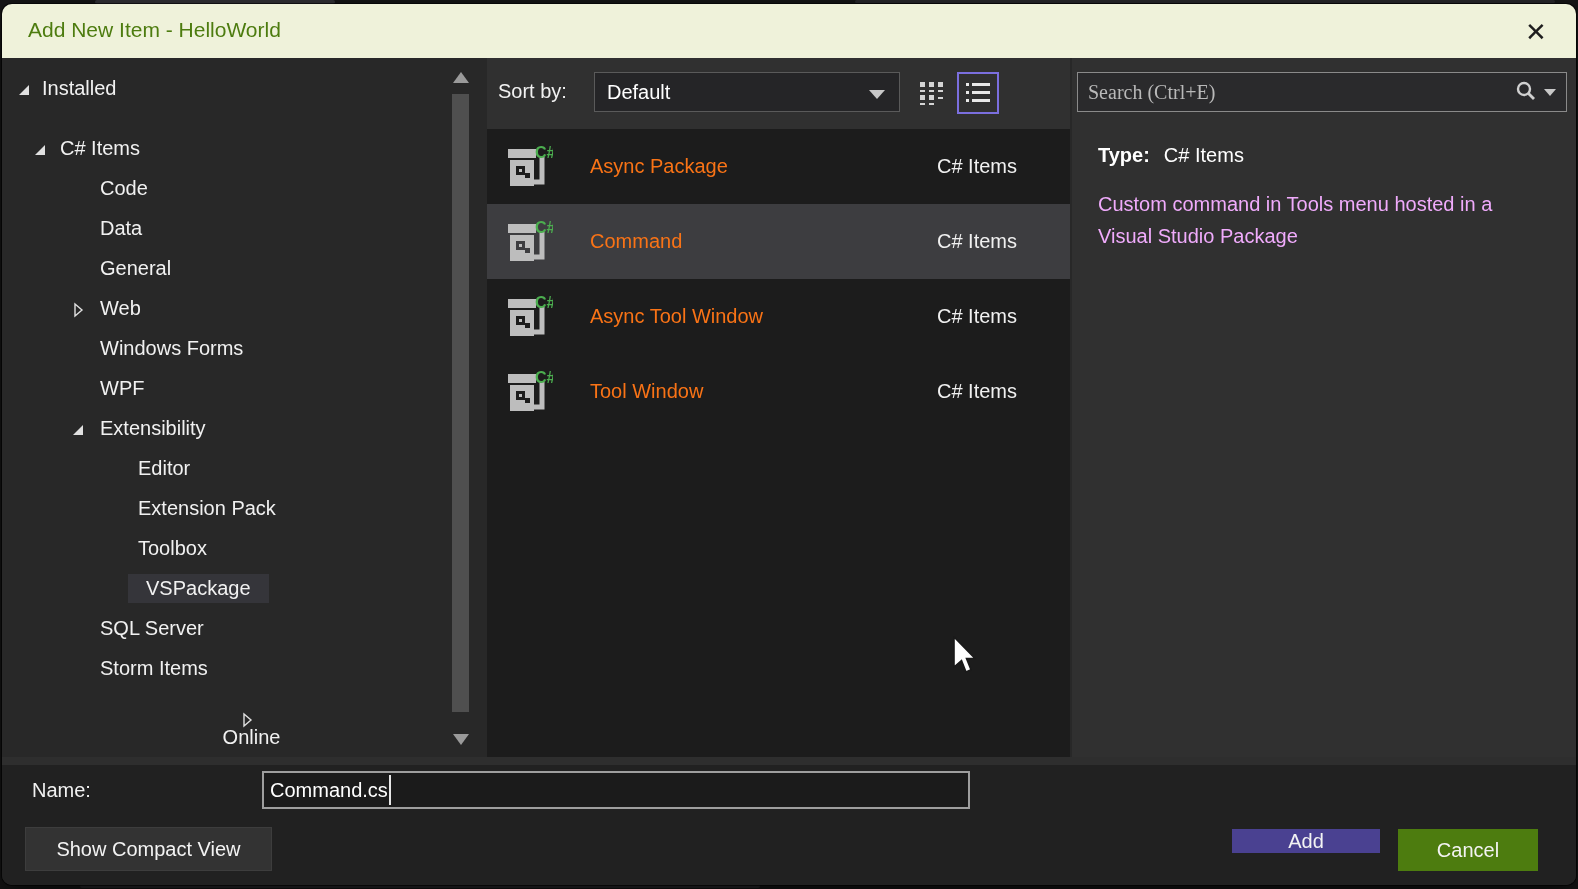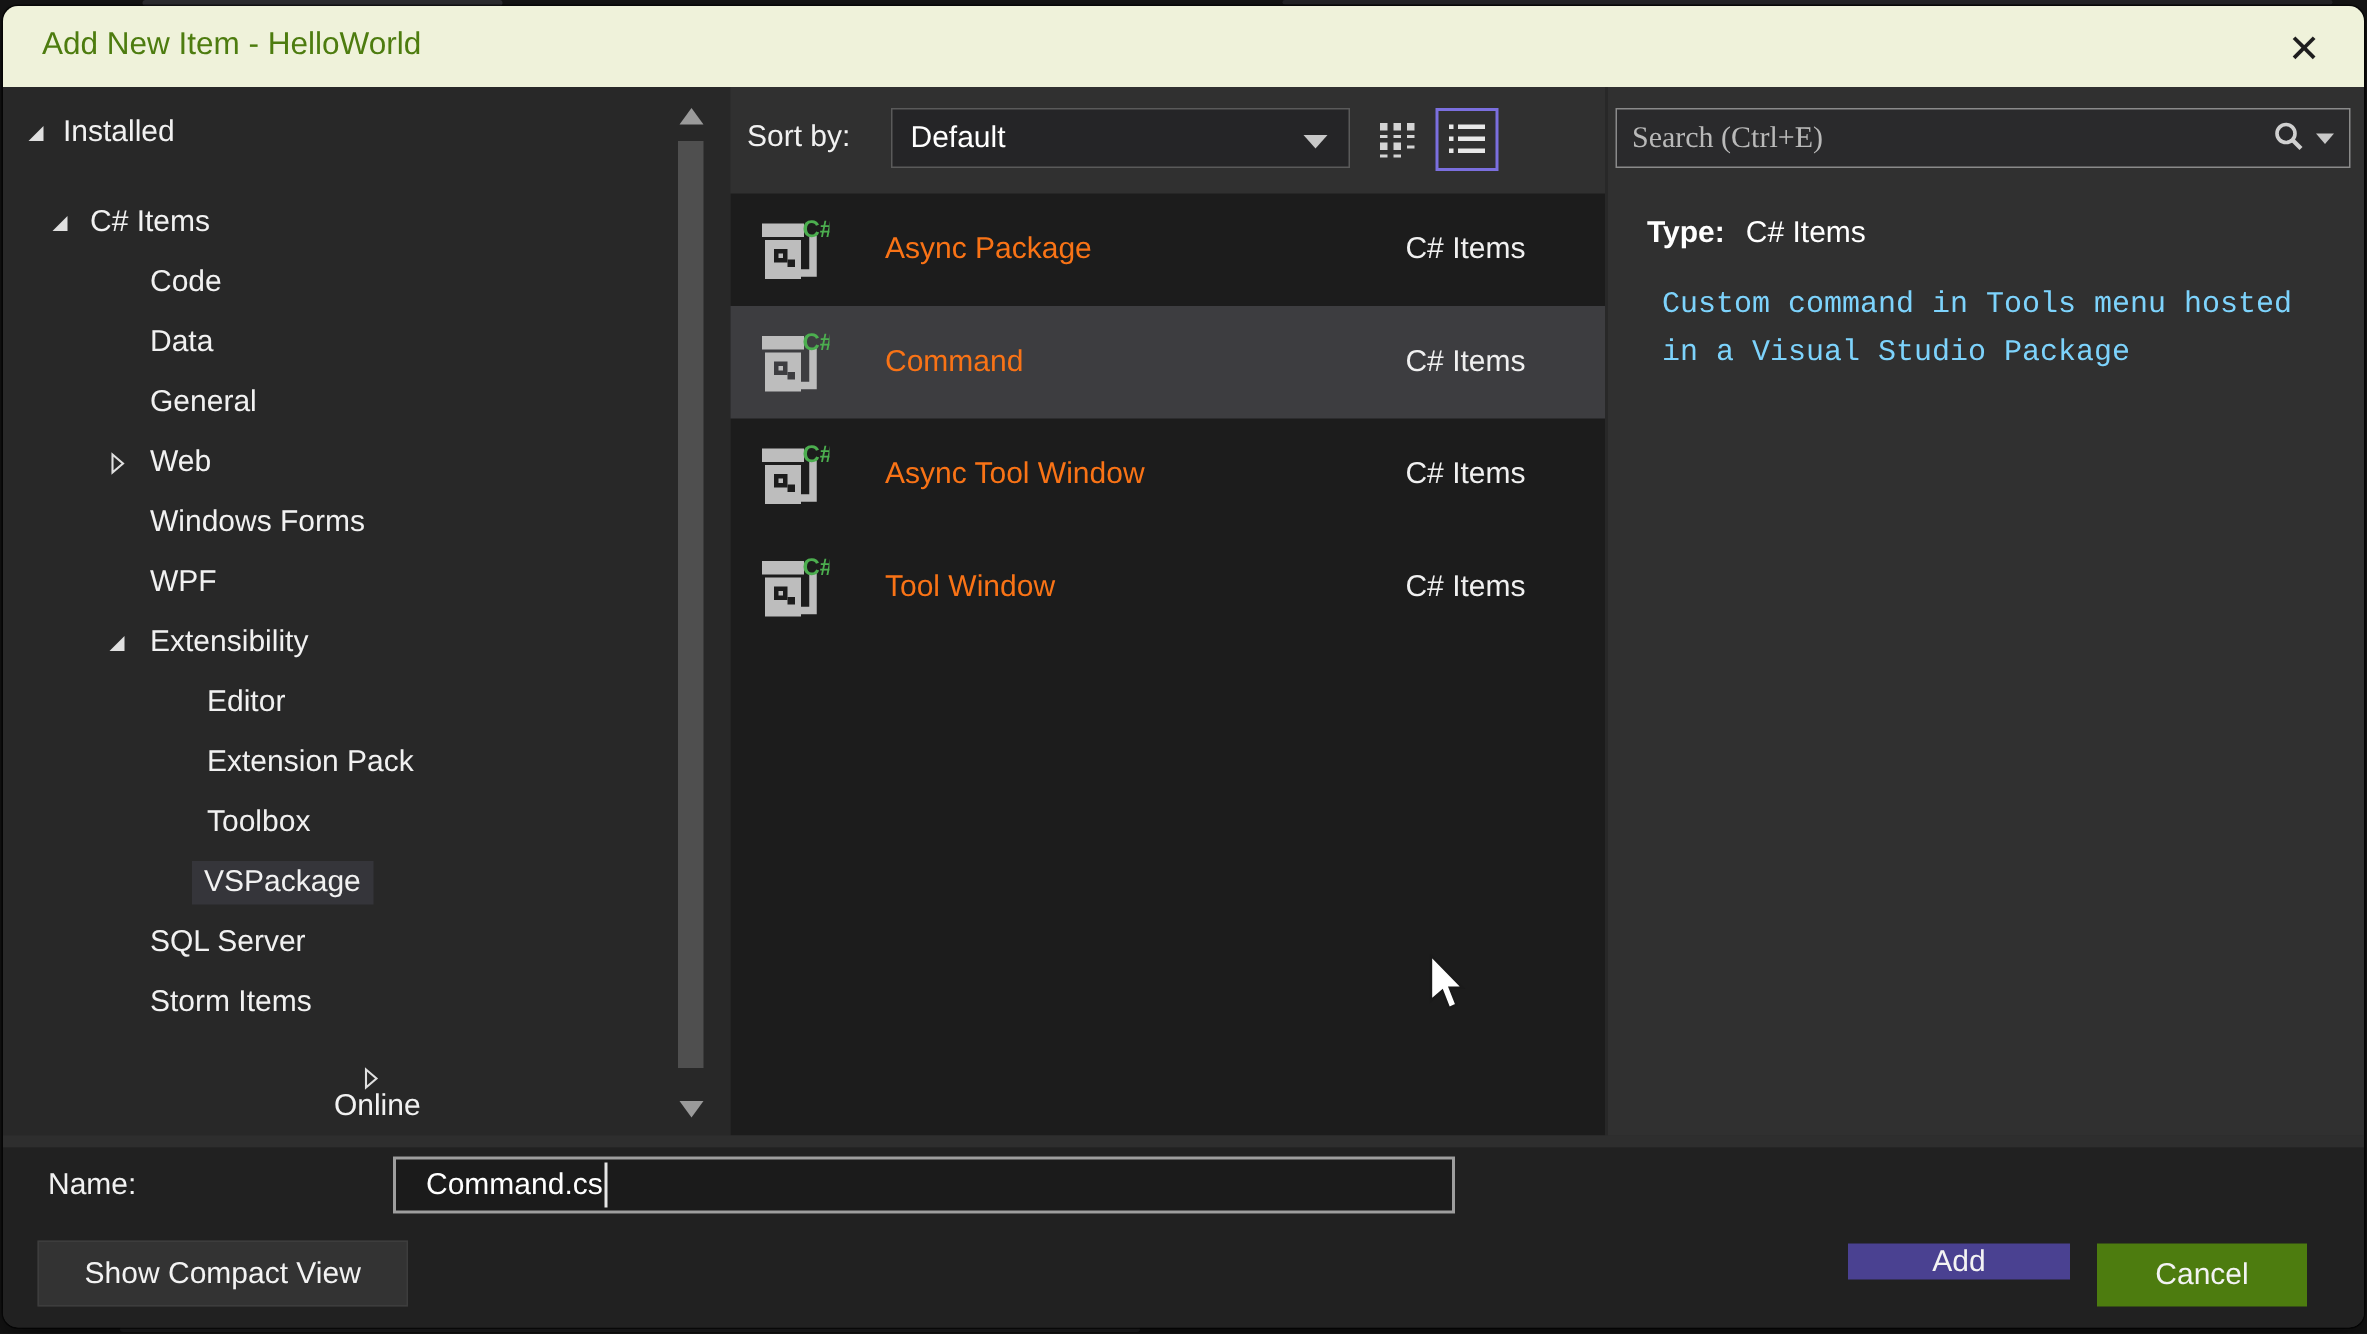--- a/index.html
+++ b/index.html
@@ -26,21 +26,21 @@
 
   
   .tree-panel { position:absolute; left:0; top:0; width:485px; bottom:0; background:#282828; padding-top:10px; }
   .tree-item { display:flex; align-items:center; height:40px; color:#f1f1f1; font-size:20px; cursor:default; }
   .tw { width:16px; height:16px; flex:0 0 16px; display:inline-block; }
   .lvl0 { padding-left:14px; } .lvl0 .tw { margin-right:10px; }
   .lvl1 { padding-left:30px; } .lvl1 .tw { margin-right:12px; }
   .lvl2 { padding-left:68px; } .lvl2 .tw { margin-right:14px; }
   .lvl3 { padding-left:106px; } .lvl3 .tw { margin-right:14px; }
   .gap-top { margin-top:20px; } .gap-top2 { margin-top:22px;flex-direction:column; }
-  .sel-label { background:#35353a; padding:3px 8px; margin-left:-10px; }
+  .sel-label { background:#35353a; padding:3px 18px; margin-left:-10px; }
 
   
   .tree-scroll { position:absolute; left:448px; top:12px; width:22px; height:677px; }
   .scroll-arrow { position:absolute; left:3px; width:0; height:0; }
   .arrow-up { top:2px; border-left:8px solid transparent; border-right:8px solid transparent; border-bottom:11px solid #9a9a9a; }
   .arrow-down { bottom:2px; border-left:8px solid transparent; border-right:8px solid transparent; border-top:11px solid #9a9a9a; }
   .scroll-thumb { position:absolute; left:2px; top:24px; width:17px; height:618px; background:#4f4f4f; }
 
   
   .center-panel { position:absolute; left:485px; top:0; width:583px; bottom:0; background:#303030; }
@@ -70,30 +70,30 @@
   .search-box { position:absolute; left:5px; top:14px; right:9px; height:40px;
                 background:#2a2a2c; border:1px solid #8a8a8a; display:flex; align-items:center; }
   .search-input { flex:1; background:transparent; border:none; outline:none;
                   color:#fdba74; font-size:20px; padding:0 10px; font-family:Liberation Serif, serif; }
   .search-input::placeholder { color:#b9b9b9; opacity:1; }
   .search-icons { display:flex; align-items:center; gap:6px; padding-right:10px; }
   .search-caret { width:0; height:0; border-left:6px solid transparent;
                   border-right:6px solid transparent; border-top:7px solid #c8c8c8; }
   .type-row { position:absolute; left:26px; top:86px; font-size:20px; color:#fff; }
   .type-label { font-weight:bold; margin-right:14px; }
-  .desc-text { position:absolute; left:36px; top:130px; width:445px;
-               font-size:20px; line-height:32px; color:#7dd3fc;font-family:Liberation Mono, monospace; }
+  .desc-text { position:absolute; left:26px; top:130px; width:445px;
+               font-size:20px; line-height:32px; color:#f0abfc; }
 
   
   .separator { position:absolute; left:0; top:753px; right:0; height:8px; background:#2e2e2e; }
   .footer { position:absolute; left:0; top:761px; right:0; bottom:0; background:#212121; }
   .name-label { position:absolute; left:30px; top:14px; font-size:20px; color:#f1f1f1; }
   .name-input { position:absolute; left:260px; top:6px; width:708px; height:38px;
                 background:#1b1b1b; border:2px solid #9e9e9e; display:flex; align-items:center;
-                padding-left:20px; font-size:20px; color:#fff; }
+                padding-left:6px; font-size:20px; color:#fff; }
   .text-caret { display:inline-block; width:2px; height:30px; background:#e6e6e6; margin-left:1px; }
   .btn { display:flex; align-items:center; justify-content:center; font-size:20px;
          color:#f3f3f3; cursor:default; }
   .compact-btn { position:absolute; left:23px; top:62px; width:247px; height:44px;
                  background:#333333; border:1px solid #3d3d3d; }
   .add-btn { position:absolute; left:1230px; top:64px; width:148px; height:24px; background:#4a4191; }
   .cancel-btn { position:absolute; left:1396px; top:64px; width:140px; height:42px; background:#4d7c0f; }
 
   
   .mouse-cursor { position:absolute; left:952px; top:636px; width:28px; height:42px; z-index:50; }

